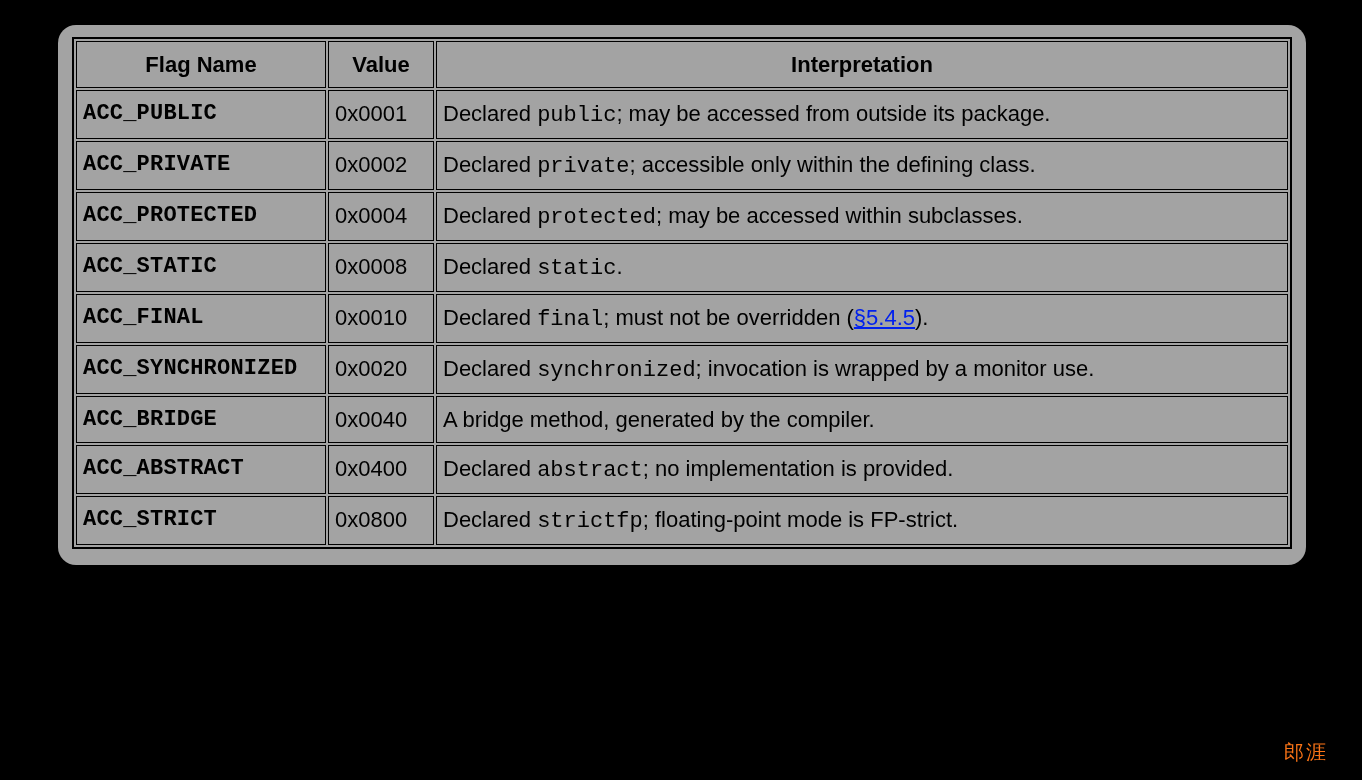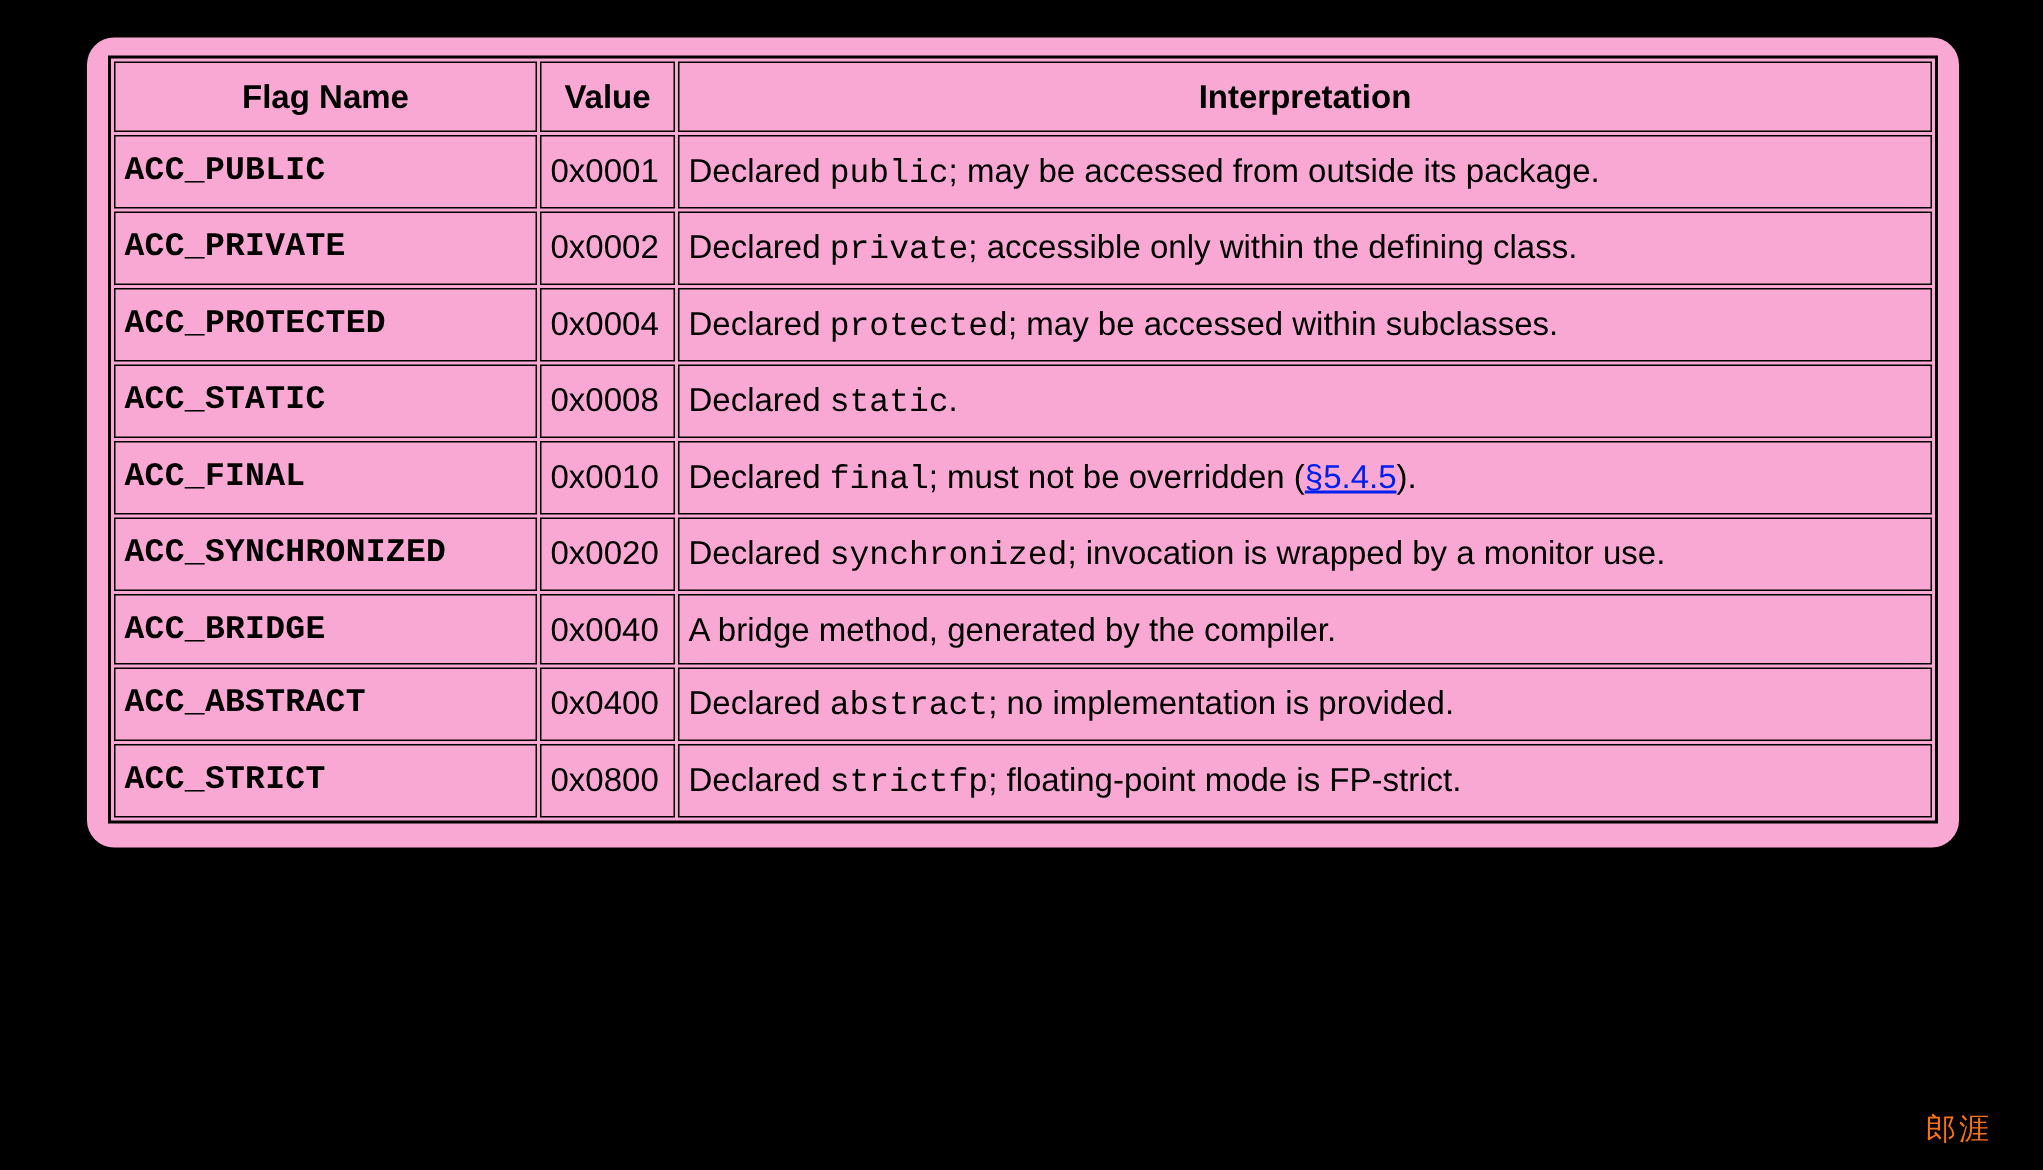--- a/index.html
+++ b/index.html
@@ -12,21 +12,21 @@
       font-family: Helvetica, Arial, sans-serif;
       font-size: 22px;
       color: #000;
       position: relative;
     }
     .card {
       position: absolute;
       left: 58px;
       top: 25px;
       width: 1248px;
-      background: #f9a8d4;
+      background: #a3a3a3;
       border-radius: 18px;
       padding: 12px 14px 16px 14px;
       box-shadow: 0 10px 30px rgba(0,0,0,.6);
     }
     table.outer {
       width: 100%;
       border-collapse: separate;
       border-spacing: 0;
       border: 2px solid #000;
     }
@@ -44,25 +44,25 @@
     }
     th {
       font-weight: 700;
       text-align: center;
       font-family: Helvetica, Arial, sans-serif;
     }
     td.flag {
       font-family: "Courier New", Courier, monospace;
       font-weight: 700;
       letter-spacing: 0.2px;
-      width: 282px;
+      width: 250px;
     }
     td.val {
       font-family: Helvetica, Arial, sans-serif;
-      width: 90px;
+      width: 106px;
     }
     td.interp {
       font-family: Helvetica, Arial, sans-serif;
     }
     code.kw {
       font-family: "Courier New", Courier, monospace;
     }
     a.sec {
       color: #0020ee;
       text-decoration: underline;

